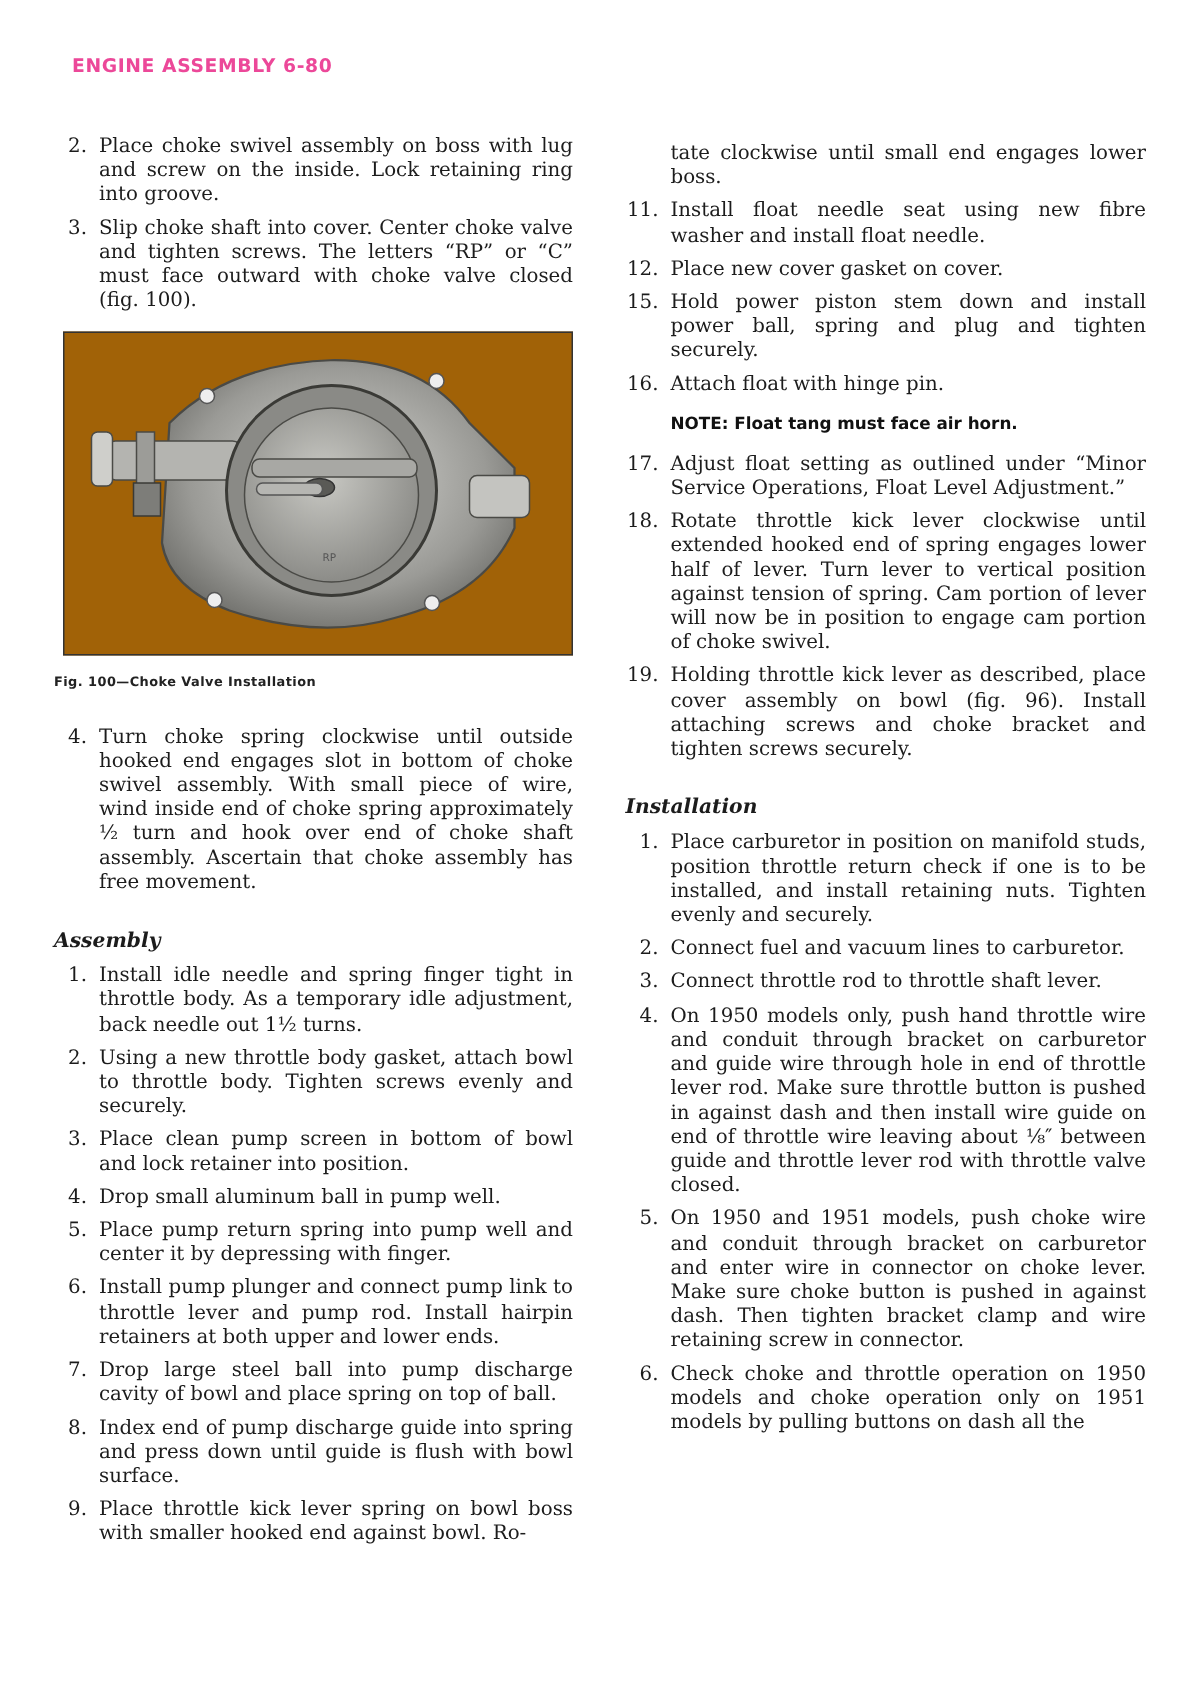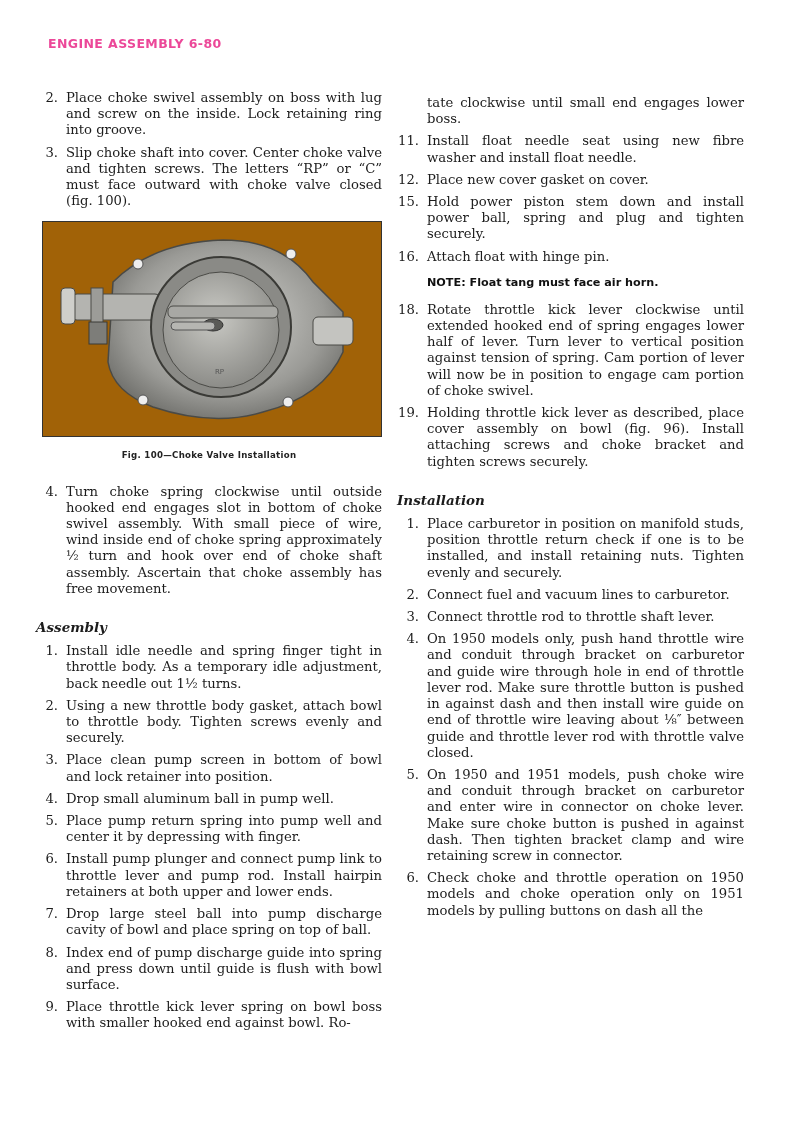--- a/index.html
+++ b/index.html
@@ -8,42 +8,42 @@
     font-family: "DejaVu Serif", "Liberation Serif", serif;
     color: #1c1c1c;
   }
   .header {
     position: absolute; left: 48px; top: 36px;
     font-family: "DejaVu Sans", "Liberation Sans", sans-serif;
     font-weight: bold; font-size: 12.5px; letter-spacing: 0.4px; color: #ec4899;
   }
   .col { position: absolute; font-size: 13.2px; line-height: 16.2px; }
   .col-left { left: 36px; top: 90px; width: 346px; }
-  .col-right { left: 397px; top: 95px; width: 347px; }
+  .col-right { left: 417px; top: 95px; width: 347px; }
 
   .item { display: flex; margin-bottom: 6px; }
   .item .num { flex: 0 0 30px; text-align: right; padding-right: 8px; box-sizing: border-box; }
   .item .txt { flex: 1; text-align: justify; text-align-last: left; }
   .cont { padding-left: 30px; text-align: justify; margin-bottom: 6px; }
 
   .note {
     font-family: "DejaVu Sans", "Liberation Sans", sans-serif;
     font-weight: bold; font-size: 11.2px; line-height: 15px;
     padding-left: 30px; margin: 10px 0 12px 0; color: #111;
   }
   .section-title { font-weight: bold; font-size: 13.5px; margin: 22px 0 8px 0; font-style: italic; }
 
   .figure {
     position: relative; width: 338px; height: 214px;
     border: 1.5px solid #333; margin: 12px 0 6px 6px; background: #a16207;
   }
   .figure svg { position: absolute; left: 0; top: 0; }
   .caption {
     font-family: "DejaVu Sans", "Liberation Sans", sans-serif;
-    font-weight: bold; font-size: 8.6px; text-align: center; margin: 10px 0 20px 0;
+    font-weight: bold; font-size: 8.6px; text-align: left; margin: 10px 0 20px 0;
     letter-spacing: 0.3px; color: #222;
   }
 </style>
 </head>
 <body>
 
 <div class="header">ENGINE ASSEMBLY 6-80</div>
 
 <div class="col col-left">
   <div class="item">
@@ -157,20 +157,24 @@
     <span class="txt">Hold power piston stem down and install power ball, spring and plug and tighten securely.</span>
   </div>
   <div class="item">
     <span class="num">16.</span>
     <span class="txt">Attach float with hinge pin.</span>
   </div>
 
   <div class="note">NOTE: Float tang must face air horn.</div>
 
   <div class="item">
+    <span class="num">17.</span>
+    <span class="txt">Adjust float setting as outlined under “Minor Service Operations, Float Level Adjustment.”</span>
+  </div>
+  <div class="item">
     <span class="num">18.</span>
     <span class="txt">Rotate throttle kick lever clockwise until extended hooked end of spring engages lower half of lever. Turn lever to vertical position against tension of spring. Cam portion of lever will now be in position to engage cam portion of choke swivel.</span>
   </div>
   <div class="item">
     <span class="num">19.</span>
     <span class="txt">Holding throttle kick lever as described, place cover assembly on bowl (fig. 96). Install attaching screws and choke bracket and tighten screws securely.</span>
   </div>
 
   <div class="section-title">Installation</div>
 

